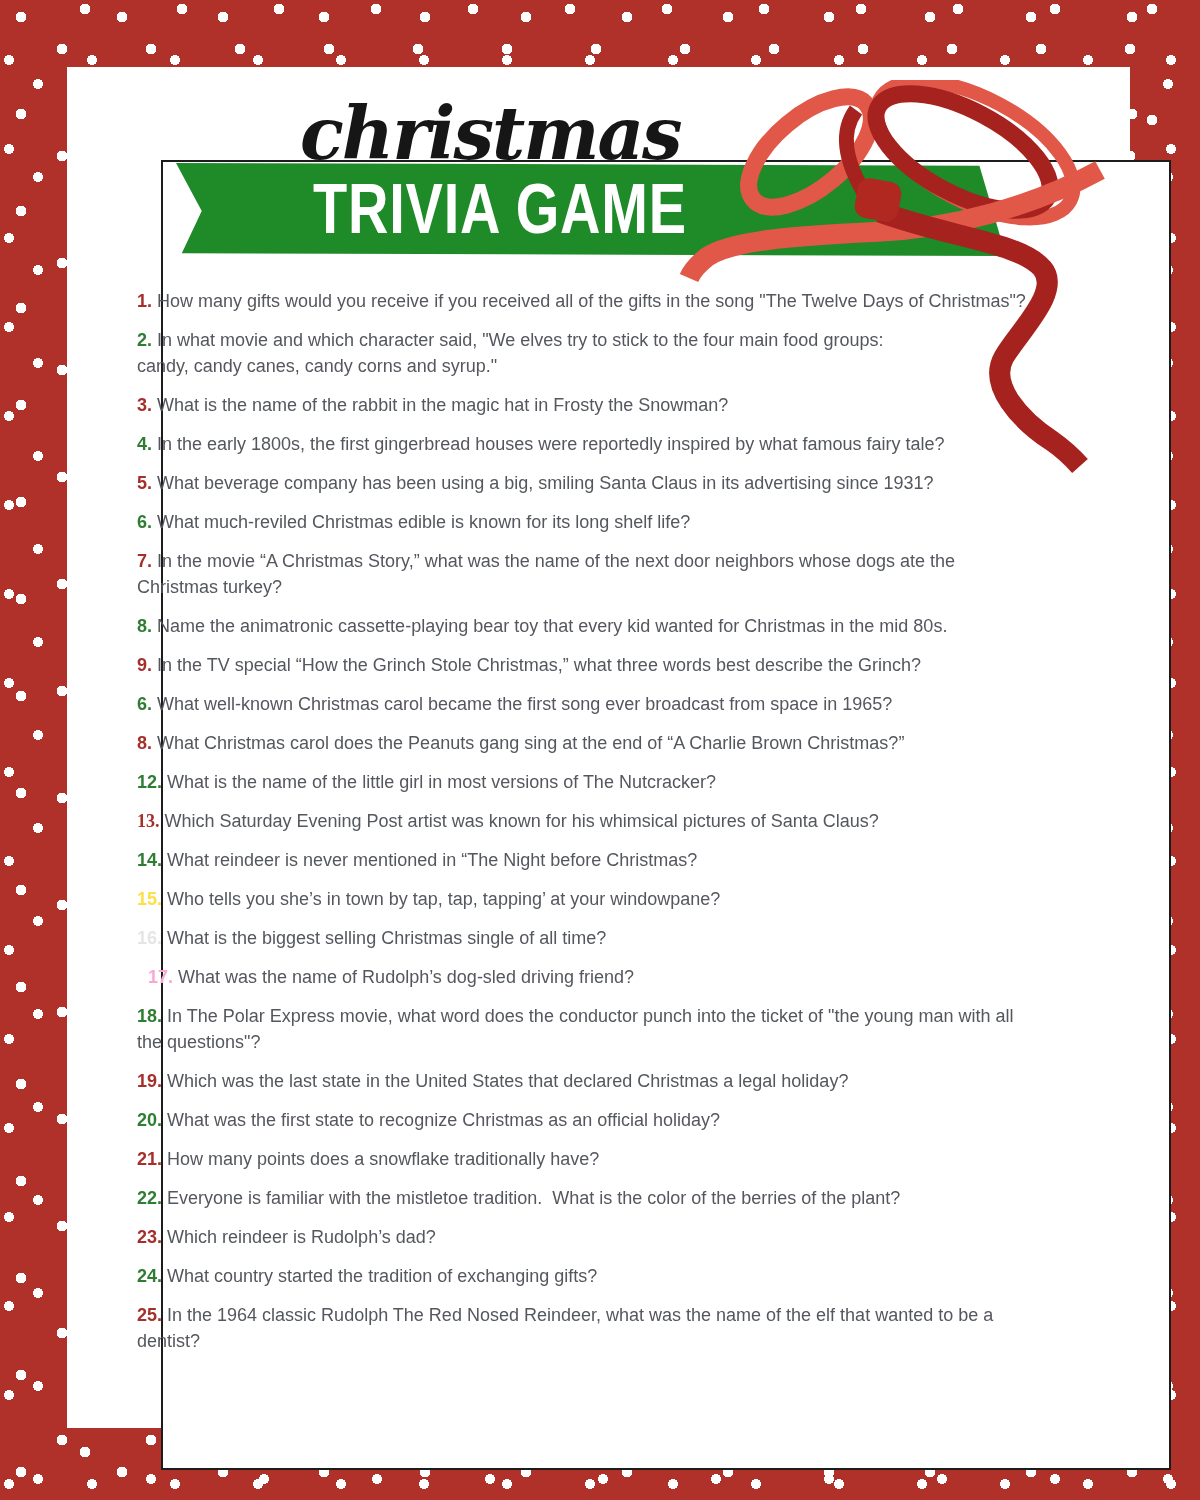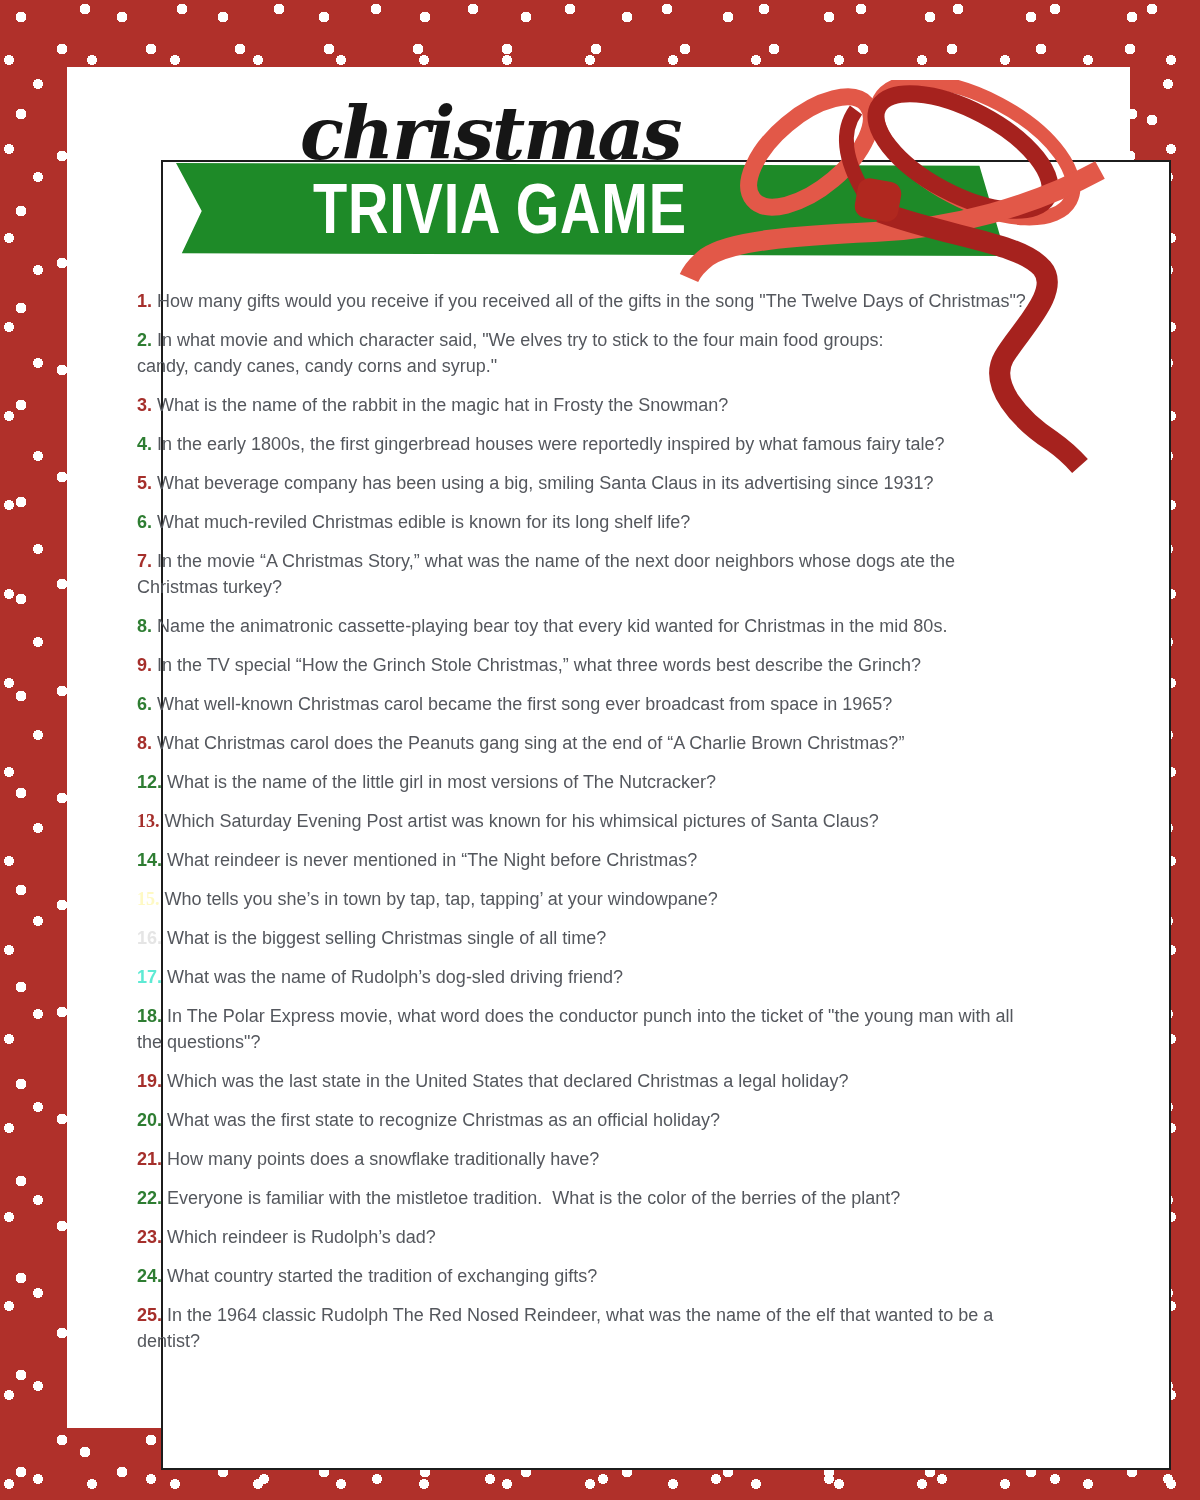--- a/index.html
+++ b/index.html
@@ -138,25 +138,25 @@
   <div class="question"><span class="qnum" style="color: rgb(46, 125, 50);">6.</span><span class="qtext"> What well-known Christmas carol became the first song ever broadcast from space in 1965?</span></div>
 
   <div class="question"><span class="qnum" style="color: rgb(165, 47, 43);">8.</span><span class="qtext"> What Christmas carol does the Peanuts gang sing at the end of “A Charlie Brown Christmas?”</span></div>
 
   <div class="question"><span class="qnum" style="color: rgb(46, 125, 50);">12.</span><span class="qtext"> What is the name of the little girl in most versions of The Nutcracker?</span></div>
 
   <div class="question"><span class="qnum" style="color: rgb(165, 47, 43); font-family: Liberation Serif, serif;">13.</span><span class="qtext"> Which Saturday Evening Post artist was known for his whimsical pictures of Santa Claus?</span></div>
 
   <div class="question"><span class="qnum" style="color: rgb(46, 125, 50);">14.</span><span class="qtext"> What reindeer is never mentioned in “The Night before Christmas?</span></div>
 
-  <div class="question"><span class="qnum" style="color: #fef9c3; font-family: Liberation Serif, serif;">15.</span><span class="qtext"> Who tells you she’s in town by tap, tap, tapping’ at your windowpane?</span></div>
+  <div class="question"><span class="qnum" style="color: #fde047;">15.</span><span class="qtext"> Who tells you she’s in town by tap, tap, tapping’ at your windowpane?</span></div>
 
   <div class="question"><span class="qnum" style="color: #e5e5e5;">16.</span><span class="qtext"> What is the biggest selling Christmas single of all time?</span></div>
 
-  <div class="question"><span class="qnum" style="color: #5eead4;">17.</span><span class="qtext"> What was the name of Rudolph’s dog-sled driving friend?</span></div>
+  <div class="question"><span class="qnum" style="color: #f9a8d4; margin-left: 11px;">17.</span><span class="qtext"> What was the name of Rudolph’s dog-sled driving friend?</span></div>
 
   <div class="question"><span class="qnum" style="color: rgb(46, 125, 50);">18.</span><span class="qtext"> In The Polar Express movie, what word does the conductor punch into the ticket of "the young man with all
 the questions"?</span></div>
 
   <div class="question"><span class="qnum" style="color: rgb(165, 47, 43);">19.</span><span class="qtext"> Which was the last state in the United States that declared Christmas a legal holiday?</span></div>
 
   <div class="question"><span class="qnum" style="color: rgb(46, 125, 50);">20.</span><span class="qtext"> What was the first state to recognize Christmas as an official holiday?</span></div>
 
   <div class="question"><span class="qnum" style="color: rgb(165, 47, 43);">21.</span><span class="qtext"> How many points does a snowflake traditionally have?</span></div>
 

